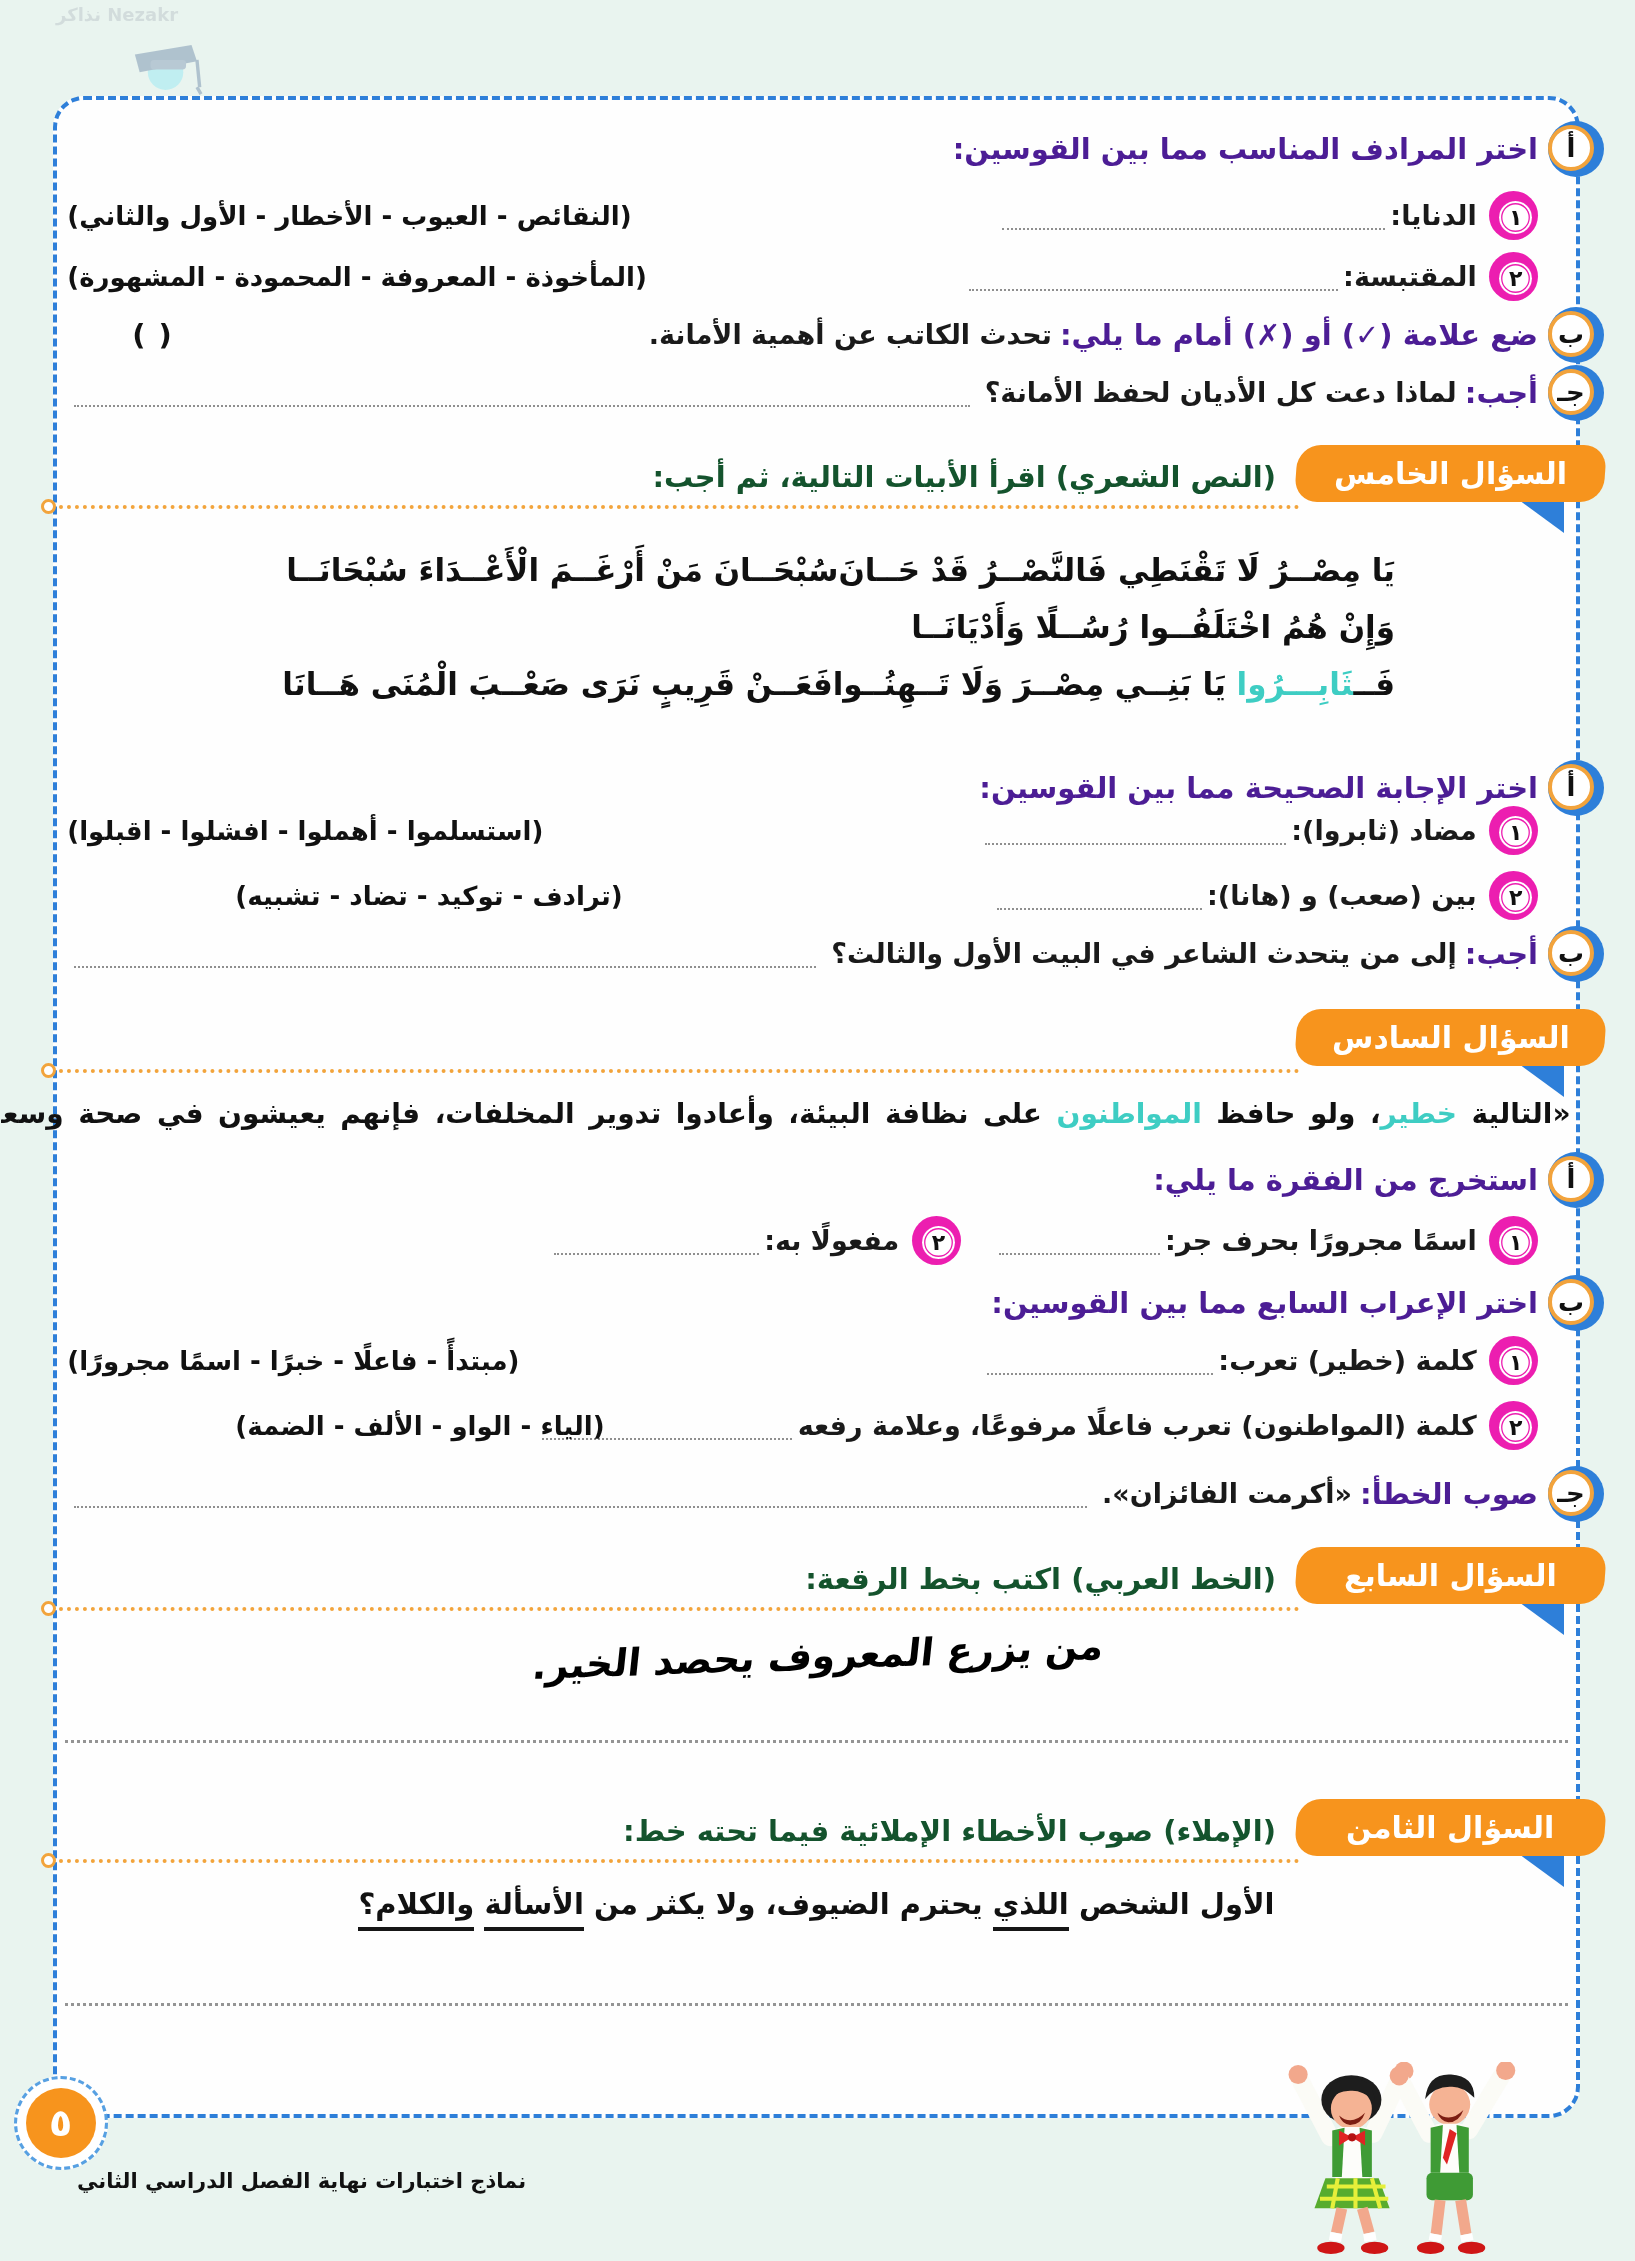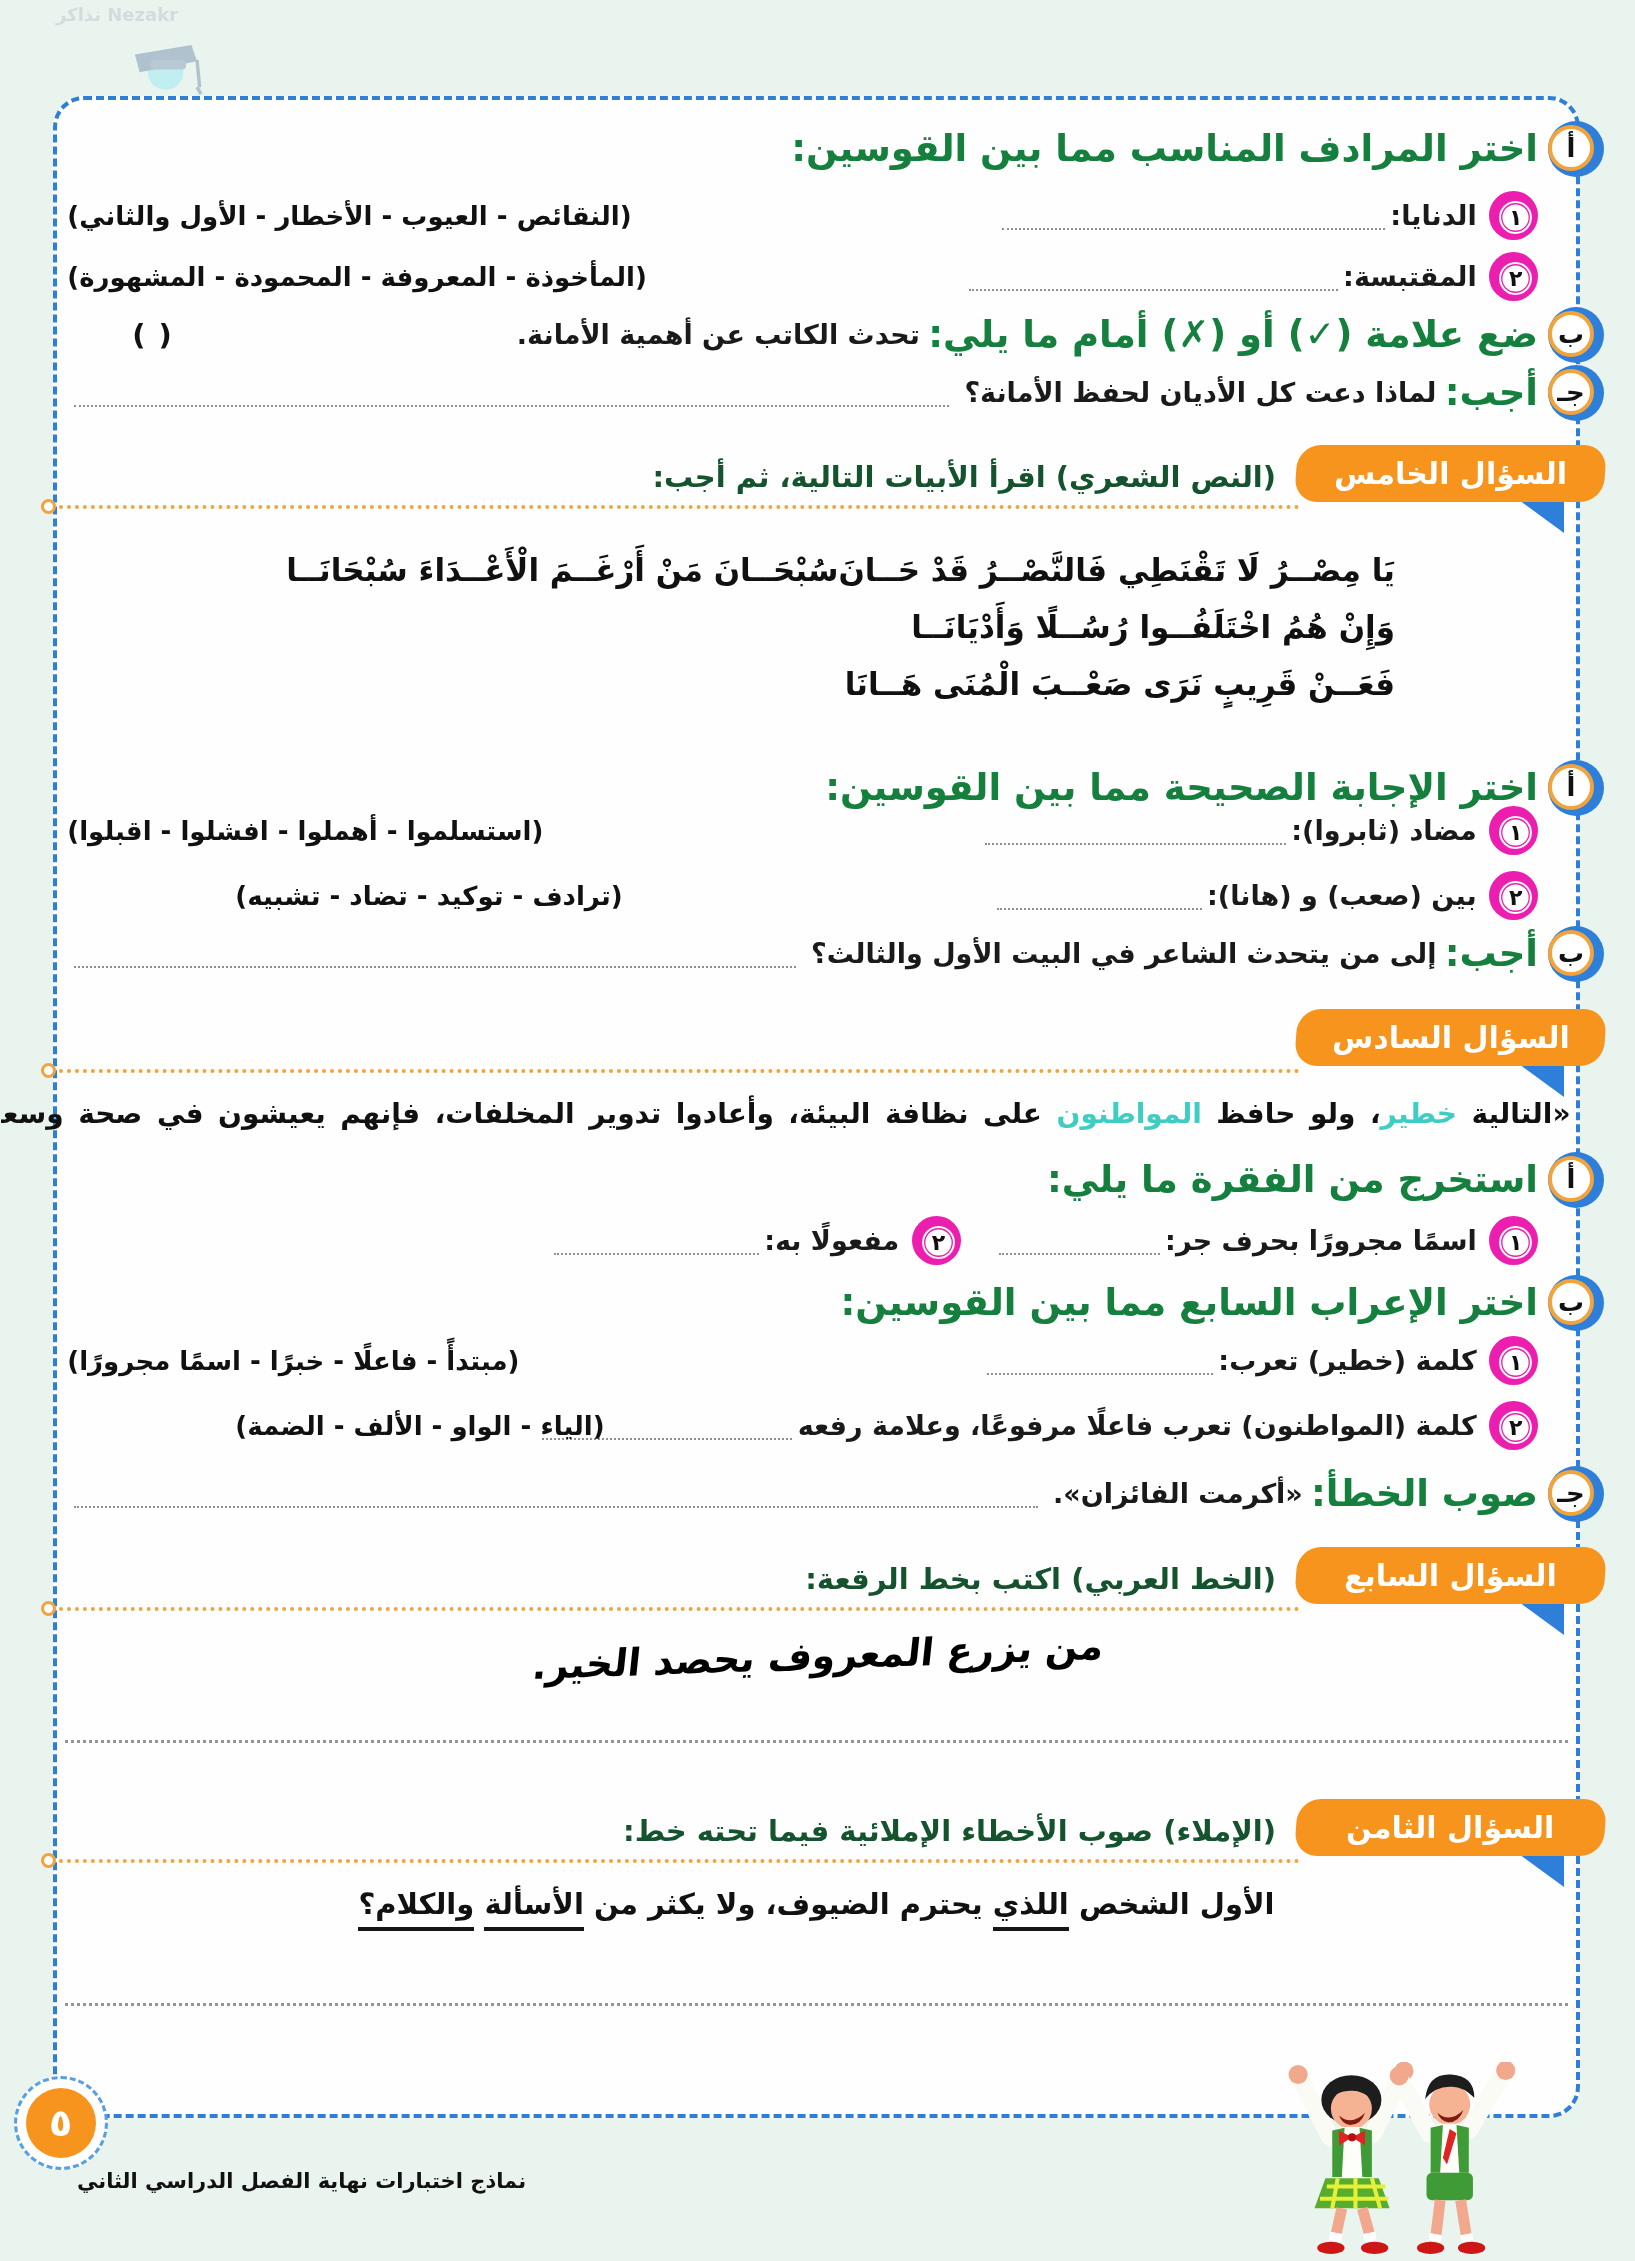--- a/index.html
+++ b/index.html
@@ -24,21 +24,21 @@
   .lwrap{position:absolute;right:-66px;top:50%;transform:translateY(-50%);width:56px;height:56px;z-index:3;}
   .lcres{position:absolute;inset:0;background:#2e7fd9;border-radius:50%;}
   .lcirc{position:absolute;left:0;top:4.1px;width:38px;height:38px;background:#fff;border:4.1px solid #f2a33c;border-radius:50%;
          display:flex;align-items:center;justify-content:center;font-size:26px;font-weight:bold;color:#111;}
   
   .nwrap{position:relative;width:49px;height:49px;margin-left:12.3px;flex:none;}
   .ncres{position:absolute;inset:0;background:#ec1eb0;border-radius:50%;}
   .ncirc{position:absolute;right:2.7px;bottom:2.7px;width:33px;height:33px;background:#fff;border:3.4px solid #ec1eb0;border-radius:50%;
          box-shadow:inset 0 0 0 2.1px #fff,inset 0 0 0 3.4px #ec1eb0;
          display:flex;align-items:center;justify-content:center;font-size:22px;font-weight:bold;color:#111;}
-  .h-blue{color:#15803d;font-size:37px;font-weight:bold;white-space:nowrap;}
+  .h-blue{color:#4c1d95;font-size:29px;font-weight:bold;white-space:nowrap;}
   .t-black{color:#1a1a1a;font-size:27px;font-weight:bold;white-space:nowrap;margin-right:8.2px;}
   .lbl{color:#1a1a1a;font-size:27px;font-weight:bold;white-space:nowrap;text-align:center;}
   .opts{position:absolute;left:0;color:#111;font-size:26px;font-weight:bold;white-space:nowrap;}
   .opts.ind{left:168px;}
   .dots{display:inline-block;height:27px;border-bottom:2.7px dotted #8f8f8f;margin-right:5.5px;flex:none;}
   .dotfill{flex:1;height:27px;border-bottom:2.7px dotted #8f8f8f;margin:0 15px 0 6.8px;}
   .parens{position:absolute;left:65px;font-size:29px;font-weight:bold;color:#111;letter-spacing:1.4px;}
   
   .banner-row{position:absolute;right:38px;left:10.3px;height:63px;}
   .banner{position:absolute;right:-67px;top:0;width:309px;height:57px;background:#f7941d;border-radius:23px;
@@ -152,20 +152,21 @@
 
   <div class="poem">
     <div class="poem-line">
       <span class="hemi">يَا مِصْــرُ لَا تَقْنَطِي فَالنَّصْــرُ قَدْ حَــانَ</span>
       <span class="hemi">سُبْحَــانَ مَنْ أَرْغَــمَ الْأَعْــدَاءَ سُبْحَانَــا</span>
     </div>
     <div class="poem-line">
       <span class="hemi">وَإِنْ هُمُ اخْتَلَفُــوا رُسُــلًا وَأَدْيَانَــا</span>
     </div>
     <div class="poem-line">
+      <span class="hemi"><span>فَــ</span><span class="teal">ثَابِـــرُوا</span><span> يَا بَنِــي مِصْــرَ وَلَا تَــهِنُــوا</span></span>
       <span class="hemi">فَعَــنْ قَرِيبٍ نَرَى صَعْــبَ الْمُنَى هَــانَا</span>
     </div>
   </div>
 
   <div class="row" style="top:660px">
     <div class="lwrap">
         <div class="lcres"></div>
         <div class="lcirc">أ</div>
       </div>
     <span class="h-blue">اختر الإجابة الصحيحة مما بين القوسين:</span>

